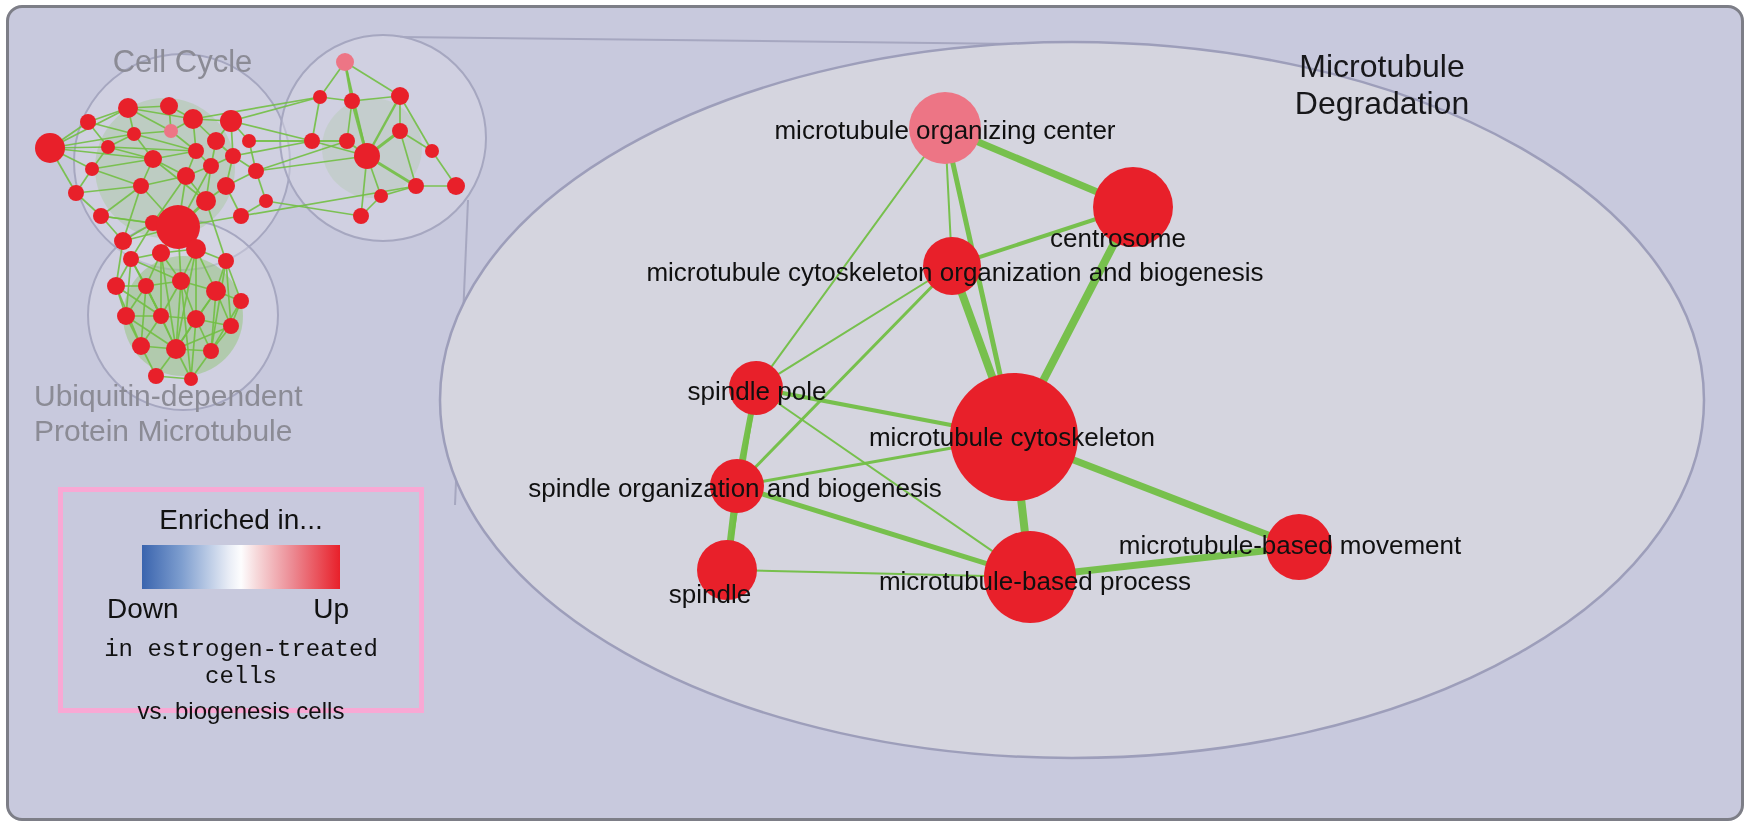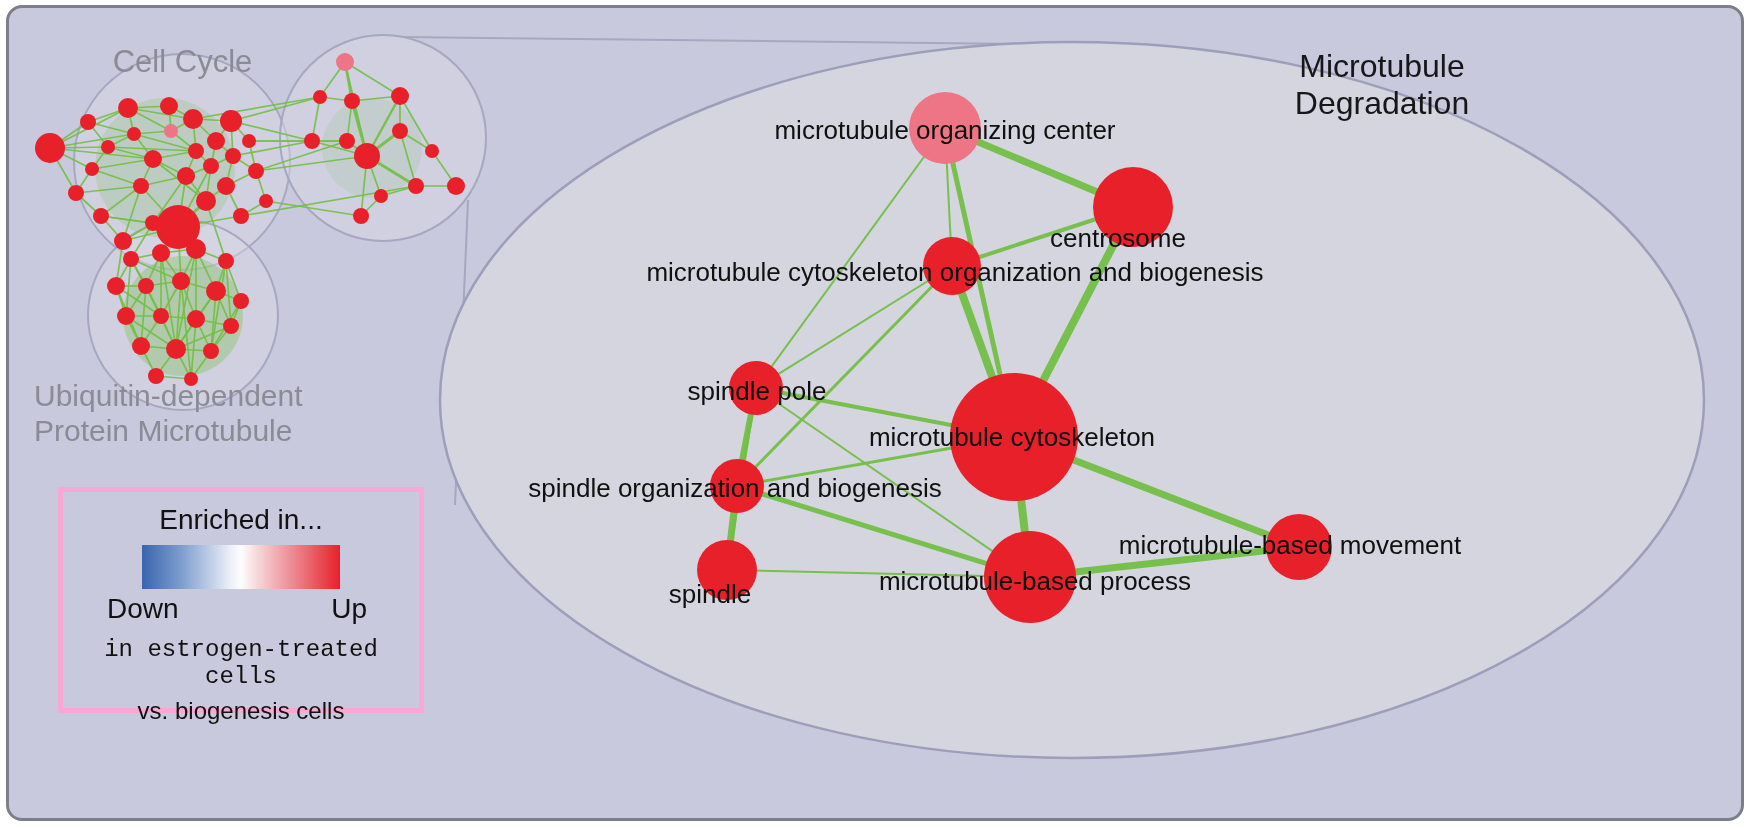--- a/index.html
+++ b/index.html
@@ -23,21 +23,21 @@
     color:#111;
     margin-left:28px;
   }
   .legend-title { text-align:center; margin-top:12px; font-size:28px; }
   .legend-gradient {
     width:198px; height:44px; margin:9px auto 0;
     background:linear-gradient(to right,
       #3a64ae 0%, #7e9ecf 20%, #e9edf6 44%, #fdfdfe 50%,
       #f6d8da 58%, #ec8a93 76%, #e8202a 100%);
   }
-  .legend-row { display:flex; justify-content:space-between; padding:4px 52px 0 44px; font-size:28px; }
+  .legend-row { display:flex; justify-content:space-between; padding:4px 70px 0 44px; font-size:28px; }
   .legend-caption { text-align:center; font-size:24px; margin-top:7px; }
   .legend-caption.first { margin-top:11px;font-family:Liberation Mono, monospace; }
 </style>
 </head>
 <body>
 
 <div class="stage">
   <div class="frame"></div>
 
   <svg class="netsvg" viewBox="0 0 1750 826">

